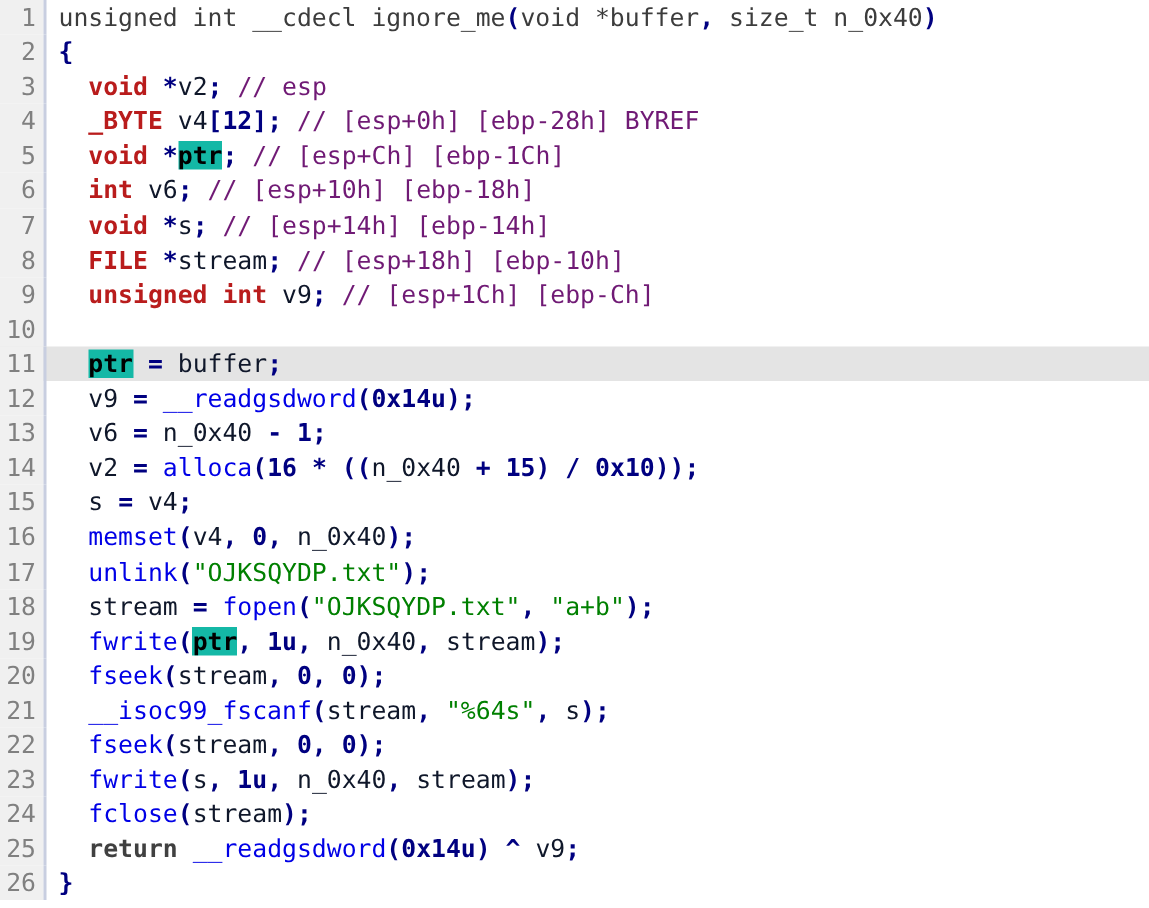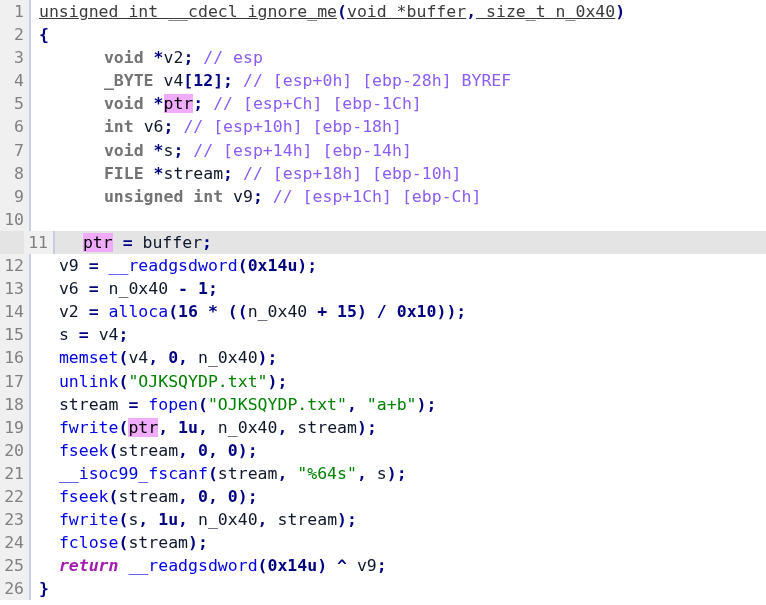--- a/index.html
+++ b/index.html
@@ -27,21 +27,20 @@
 
   .code-line {
     position: relative;
     display: flex;
     align-items: flex-start;
     height: 23.1px;
     line-height: 23.1px;
   }
   .code-line.hl-row {
     background: #e4e4e4;
-    padding-left: 24px;
   }
 
   .gutter {
     flex: 0 0 auto;
     width: 29px;
     box-sizing: border-box;
     padding-right: 5px;
     text-align: right;
     color: #808080;
     background: #f0f0f0;
@@ -61,29 +60,29 @@
   }
 
   .line-text {
     flex: 1 1 auto;
     padding-left: 8px;
     height: 23.1px;
     overflow: hidden;
   }
 
   
-  .t-plain    { color: #3c3c3c; text-decoration: underline; }
-  .t-kw       { color: #a21caf; font-weight: bold; font-style: italic; }
-  .t-type     { color: #737373; font-weight: bold; margin-left: 45px; }
+  .t-plain    { color: #3c3c3c; }
+  .t-kw       { color: #404040; font-weight: bold; }
+  .t-type     { color: #b91c1c; font-weight: bold; }
   .t-func     { color: #0000e6; font-weight: normal; }
   .t-var      { color: #0f172a; }
   .t-num      { color: #000080; font-weight: bold; }
   .t-str      { color: #008000; }
-  .t-cmt      { color: #8b5cf6; text-align: center; }
+  .t-cmt      { color: #701a75; text-align: center; }
   .t-punct    { color: #000080; font-weight: bold; }
   .t-op       { color: #000080; font-weight: bold; }
-  .t-hl       { background: #f0abfc; color: #000000; font-weight: normal; }
+  .t-hl       { background: #14b8a6; color: #000000; font-weight: bold; }
   .t-sp       { color: transparent; }
 </style>
 </head>
 <body>
 
 <div id="code-view"><div class="code-line"><div class="gutter">1</div><div class="gutter-rule"></div><div class="line-text"><span class="t-plain">unsigned int __cdecl ignore_me</span><span class="t-punct">(</span><span class="t-plain">void *buffer</span><span class="t-punct">,</span><span class="t-plain"> size_t n_0x40</span><span class="t-punct">)</span></div></div><div class="code-line"><div class="gutter">2</div><div class="gutter-rule"></div><div class="line-text"><span class="t-punct">{</span></div></div><div class="code-line"><div class="gutter">3</div><div class="gutter-rule"></div><div class="line-text"><span class="t-sp">  </span><span class="t-type">void</span><span class="t-sp"> </span><span class="t-punct">*</span><span class="t-var">v2</span><span class="t-punct">;</span><span class="t-sp"> </span><span class="t-cmt">// esp</span></div></div><div class="code-line"><div class="gutter">4</div><div class="gutter-rule"></div><div class="line-text"><span class="t-sp">  </span><span class="t-type">_BYTE</span><span class="t-sp"> </span><span class="t-var">v4</span><span class="t-punct">[</span><span class="t-num">12</span><span class="t-punct">]</span><span class="t-punct">;</span><span class="t-sp"> </span><span class="t-cmt">// [esp+0h] [ebp-28h] BYREF</span></div></div><div class="code-line"><div class="gutter">5</div><div class="gutter-rule"></div><div class="line-text"><span class="t-sp">  </span><span class="t-type">void</span><span class="t-sp"> </span><span class="t-punct">*</span><span class="t-hl">ptr</span><span class="t-punct">;</span><span class="t-sp"> </span><span class="t-cmt">// [esp+Ch] [ebp-1Ch]</span></div></div><div class="code-line"><div class="gutter">6</div><div class="gutter-rule"></div><div class="line-text"><span class="t-sp">  </span><span class="t-type">int</span><span class="t-sp"> </span><span class="t-var">v6</span><span class="t-punct">;</span><span class="t-sp"> </span><span class="t-cmt">// [esp+10h] [ebp-18h]</span></div></div><div class="code-line"><div class="gutter">7</div><div class="gutter-rule"></div><div class="line-text"><span class="t-sp">  </span><span class="t-type">void</span><span class="t-sp"> </span><span class="t-punct">*</span><span class="t-var">s</span><span class="t-punct">;</span><span class="t-sp"> </span><span class="t-cmt">// [esp+14h] [ebp-14h]</span></div></div><div class="code-line"><div class="gutter">8</div><div class="gutter-rule"></div><div class="line-text"><span class="t-sp">  </span><span class="t-type">FILE</span><span class="t-sp"> </span><span class="t-punct">*</span><span class="t-var">stream</span><span class="t-punct">;</span><span class="t-sp"> </span><span class="t-cmt">// [esp+18h] [ebp-10h]</span></div></div><div class="code-line"><div class="gutter">9</div><div class="gutter-rule"></div><div class="line-text"><span class="t-sp">  </span><span class="t-type">unsigned int</span><span class="t-sp"> </span><span class="t-var">v9</span><span class="t-punct">;</span><span class="t-sp"> </span><span class="t-cmt">// [esp+1Ch] [ebp-Ch]</span></div></div><div class="code-line"><div class="gutter">10</div><div class="gutter-rule"></div><div class="line-text"></div></div><div class="code-line hl-row"><div class="gutter">11</div><div class="gutter-rule"></div><div class="line-text"><span class="t-sp">  </span><span class="t-hl">ptr</span><span class="t-sp"> </span><span class="t-op">=</span><span class="t-sp"> </span><span class="t-var">buffer</span><span class="t-punct">;</span></div></div><div class="code-line"><div class="gutter">12</div><div class="gutter-rule"></div><div class="line-text"><span class="t-sp">  </span><span class="t-var">v9</span><span class="t-sp"> </span><span class="t-op">=</span><span class="t-sp"> </span><span class="t-func">__readgsdword</span><span class="t-punct">(</span><span class="t-num">0x14u</span><span class="t-punct">)</span><span class="t-punct">;</span></div></div><div class="code-line"><div class="gutter">13</div><div class="gutter-rule"></div><div class="line-text"><span class="t-sp">  </span><span class="t-var">v6</span><span class="t-sp"> </span><span class="t-op">=</span><span class="t-sp"> </span><span class="t-var">n_0x40</span><span class="t-sp"> </span><span class="t-op">-</span><span class="t-sp"> </span><span class="t-num">1</span><span class="t-punct">;</span></div></div><div class="code-line"><div class="gutter">14</div><div class="gutter-rule"></div><div class="line-text"><span class="t-sp">  </span><span class="t-var">v2</span><span class="t-sp"> </span><span class="t-op">=</span><span class="t-sp"> </span><span class="t-func">alloca</span><span class="t-punct">(</span><span class="t-num">16</span><span class="t-sp"> </span><span class="t-op">*</span><span class="t-sp"> </span><span class="t-punct">((</span><span class="t-var">n_0x40</span><span class="t-sp"> </span><span class="t-op">+</span><span class="t-sp"> </span><span class="t-num">15</span><span class="t-punct">)</span><span class="t-sp"> </span><span class="t-op">/</span><span class="t-sp"> </span><span class="t-num">0x10</span><span class="t-punct">));</span></div></div><div class="code-line"><div class="gutter">15</div><div class="gutter-rule"></div><div class="line-text"><span class="t-sp">  </span><span class="t-var">s</span><span class="t-sp"> </span><span class="t-op">=</span><span class="t-sp"> </span><span class="t-var">v4</span><span class="t-punct">;</span></div></div><div class="code-line"><div class="gutter">16</div><div class="gutter-rule"></div><div class="line-text"><span class="t-sp">  </span><span class="t-func">memset</span><span class="t-punct">(</span><span class="t-var">v4</span><span class="t-punct">,</span><span class="t-sp"> </span><span class="t-num">0</span><span class="t-punct">,</span><span class="t-sp"> </span><span class="t-var">n_0x40</span><span class="t-punct">);</span></div></div><div class="code-line"><div class="gutter">17</div><div class="gutter-rule"></div><div class="line-text"><span class="t-sp">  </span><span class="t-func">unlink</span><span class="t-punct">(</span><span class="t-str">"OJKSQYDP.txt"</span><span class="t-punct">);</span></div></div><div class="code-line"><div class="gutter">18</div><div class="gutter-rule"></div><div class="line-text"><span class="t-sp">  </span><span class="t-var">stream</span><span class="t-sp"> </span><span class="t-op">=</span><span class="t-sp"> </span><span class="t-func">fopen</span><span class="t-punct">(</span><span class="t-str">"OJKSQYDP.txt"</span><span class="t-punct">,</span><span class="t-sp"> </span><span class="t-str">"a+b"</span><span class="t-punct">);</span></div></div><div class="code-line"><div class="gutter">19</div><div class="gutter-rule"></div><div class="line-text"><span class="t-sp">  </span><span class="t-func">fwrite</span><span class="t-punct">(</span><span class="t-hl">ptr</span><span class="t-punct">,</span><span class="t-sp"> </span><span class="t-num">1u</span><span class="t-punct">,</span><span class="t-sp"> </span><span class="t-var">n_0x40</span><span class="t-punct">,</span><span class="t-sp"> </span><span class="t-var">stream</span><span class="t-punct">);</span></div></div><div class="code-line"><div class="gutter">20</div><div class="gutter-rule"></div><div class="line-text"><span class="t-sp">  </span><span class="t-func">fseek</span><span class="t-punct">(</span><span class="t-var">stream</span><span class="t-punct">,</span><span class="t-sp"> </span><span class="t-num">0</span><span class="t-punct">,</span><span class="t-sp"> </span><span class="t-num">0</span><span class="t-punct">);</span></div></div><div class="code-line"><div class="gutter">21</div><div class="gutter-rule"></div><div class="line-text"><span class="t-sp">  </span><span class="t-func">__isoc99_fscanf</span><span class="t-punct">(</span><span class="t-var">stream</span><span class="t-punct">,</span><span class="t-sp"> </span><span class="t-str">"%64s"</span><span class="t-punct">,</span><span class="t-sp"> </span><span class="t-var">s</span><span class="t-punct">);</span></div></div><div class="code-line"><div class="gutter">22</div><div class="gutter-rule"></div><div class="line-text"><span class="t-sp">  </span><span class="t-func">fseek</span><span class="t-punct">(</span><span class="t-var">stream</span><span class="t-punct">,</span><span class="t-sp"> </span><span class="t-num">0</span><span class="t-punct">,</span><span class="t-sp"> </span><span class="t-num">0</span><span class="t-punct">);</span></div></div><div class="code-line"><div class="gutter">23</div><div class="gutter-rule"></div><div class="line-text"><span class="t-sp">  </span><span class="t-func">fwrite</span><span class="t-punct">(</span><span class="t-var">s</span><span class="t-punct">,</span><span class="t-sp"> </span><span class="t-num">1u</span><span class="t-punct">,</span><span class="t-sp"> </span><span class="t-var">n_0x40</span><span class="t-punct">,</span><span class="t-sp"> </span><span class="t-var">stream</span><span class="t-punct">);</span></div></div><div class="code-line"><div class="gutter">24</div><div class="gutter-rule"></div><div class="line-text"><span class="t-sp">  </span><span class="t-func">fclose</span><span class="t-punct">(</span><span class="t-var">stream</span><span class="t-punct">);</span></div></div><div class="code-line"><div class="gutter">25</div><div class="gutter-rule"></div><div class="line-text"><span class="t-sp">  </span><span class="t-kw">return</span><span class="t-sp"> </span><span class="t-func">__readgsdword</span><span class="t-punct">(</span><span class="t-num">0x14u</span><span class="t-punct">)</span><span class="t-sp"> </span><span class="t-op">^</span><span class="t-sp"> </span><span class="t-var">v9</span><span class="t-punct">;</span></div></div><div class="code-line"><div class="gutter">26</div><div class="gutter-rule"></div><div class="line-text"><span class="t-punct">}</span></div></div></div>
 
 </body></html>

